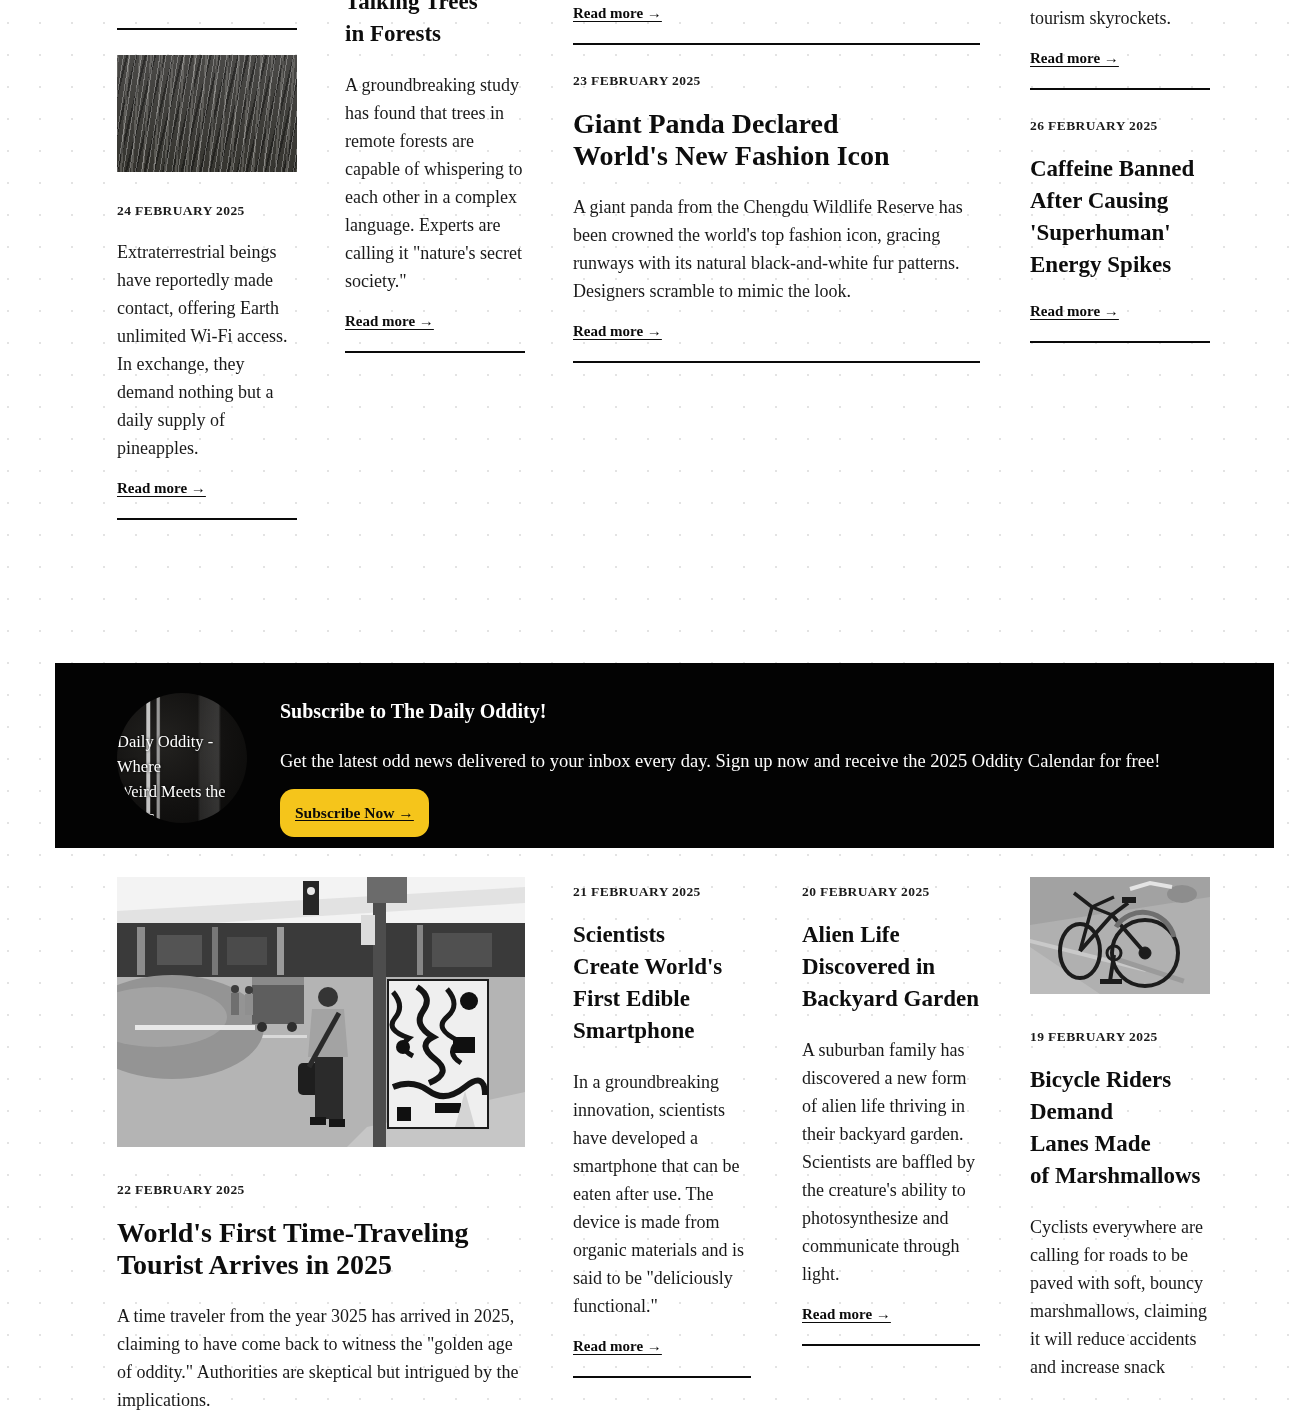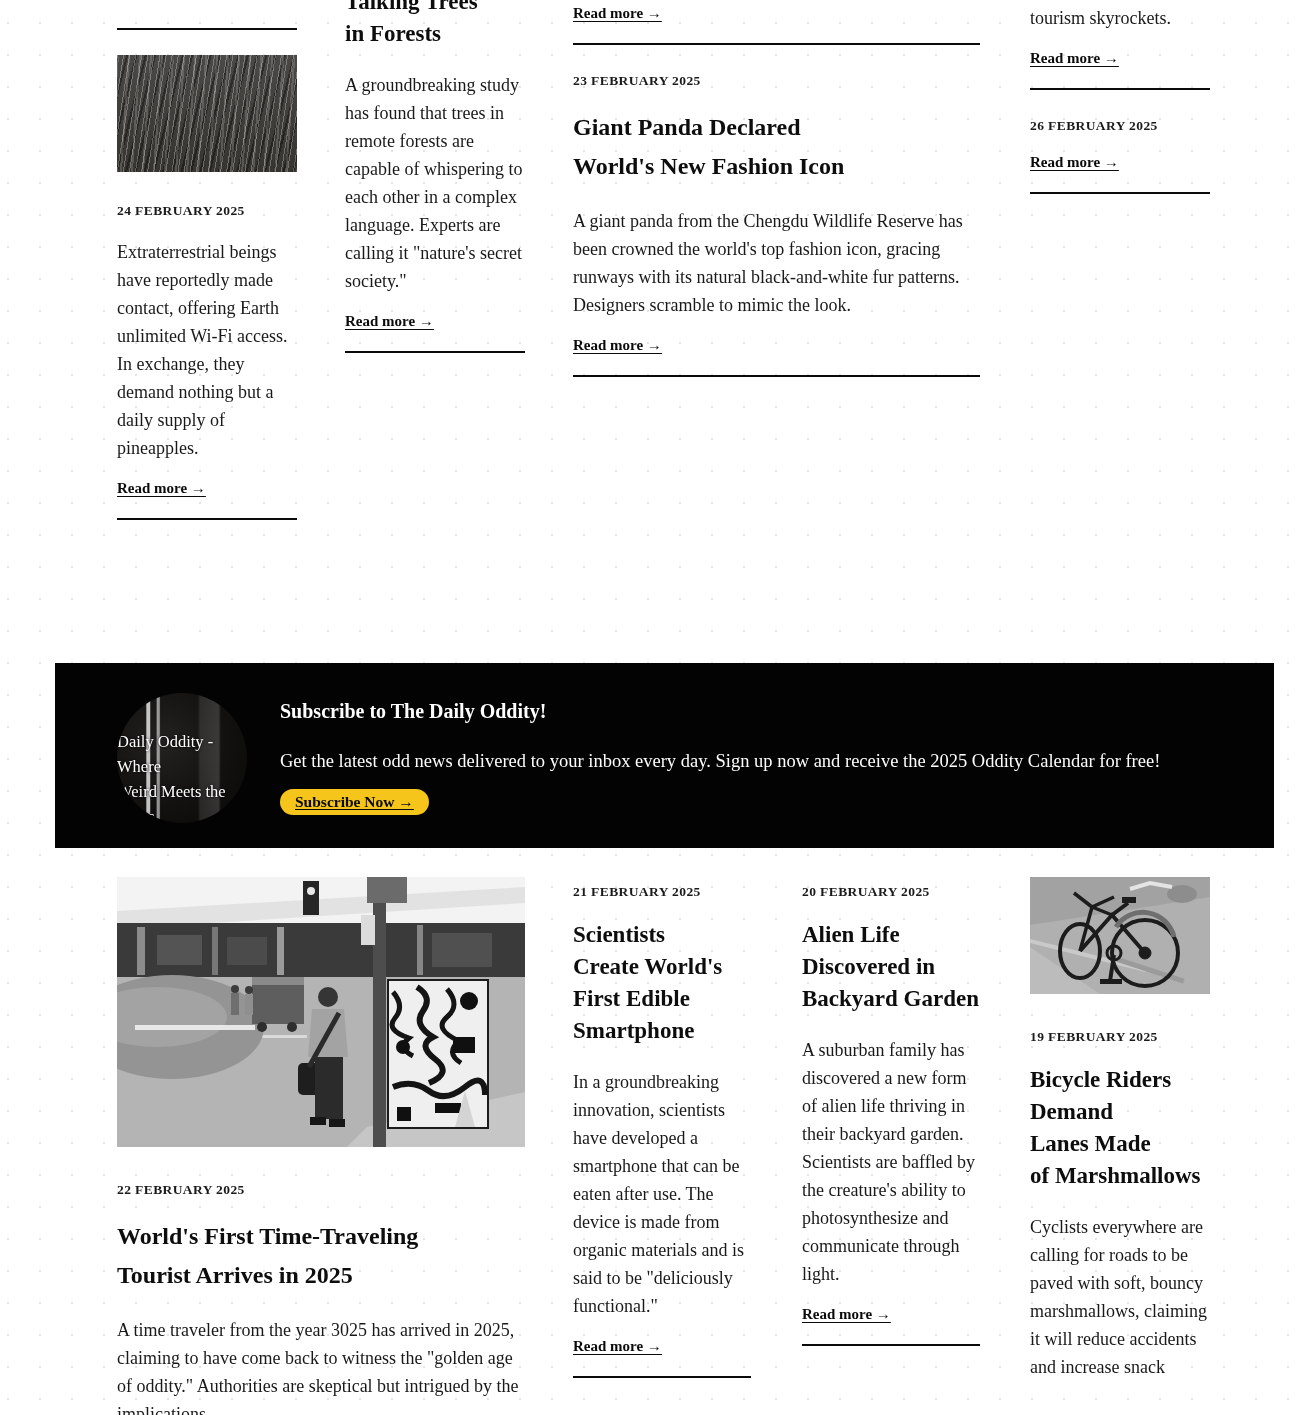--- a/index.html
+++ b/index.html
@@ -8,21 +8,21 @@
     background-color:#ffffff;
     background-image: radial-gradient(#e3e3e3 1.1px, rgba(255,255,255,0) 1.3px);
     background-size:32px 32px; background-position:24px 7px;
     font-family:"Liberation Serif","DejaVu Serif",serif; color:#141414;
   }
   .article { position:absolute; }
   .rule { height:0; border-top:2px solid #0a0a0a; }
   .rule.bottom { margin-top:21px; }
   .date { font-size:13.5px; font-weight:700; letter-spacing:.4px; color:#1b1b1b; margin-bottom:19px; }
   .title { font-size:23px; line-height:32px; font-weight:700; color:#0d0d0d; white-space:pre-line; margin-bottom:21px; }
-  .title.wide { font-size:24px; line-height:39px; }
+  .title.wide { font-size:28px; line-height:32px; }
   .excerpt { font-size:18px; line-height:28px; color:#191919; margin-bottom:17px; }
   .readmore { display:inline-block; font-size:15px; font-weight:700; color:#0b0b0b;
               text-decoration:underline; text-underline-offset:3px; cursor:pointer; }
   .thumb { margin-bottom:31px; overflow:hidden; }
 
   
   #art-a { left:117px; top:28px;  width:180px; }
   #art-a .thumb { margin-top:25px; margin-bottom:31px; }
   #art-b { left:345px; top:-14px; width:180px; }
   #art-c { left:573px; top:4px;   width:407px; }
@@ -56,21 +56,21 @@
       radial-gradient(circle at 35% 38%, #232220 0%, #121110 55%, #080807 100%);
   }
   .logo-line { font-size:16.5px; line-height:25px; font-weight:400; text-shadow:0 0 3px #000; }
   .logo-pad { padding-top:36px; }
   .banner-heading { position:absolute; left:225px; top:37px; font-size:20px; font-weight:700; color:#ffffff; }
   .banner-body { position:absolute; left:225px; top:88px; font-size:18.5px; color:#fdfdfd; }
   .banner-btn {
     position:absolute; left:225px; top:126px; background:#f5c51b; color:#0a0a0a;
     font-family:"Liberation Serif","DejaVu Serif",serif;
     font-size:15.5px; font-weight:700; text-decoration:underline; text-underline-offset:2px;
-    border:none; border-radius:14px; padding:4px 15px; cursor:pointer;
+    border:none; border-radius:14px; padding:15px 15px; cursor:pointer;
   }
 </style>
 </head>
 <body>
 
 <div class="page">
 
   <div class="article" id="art-a">
     <div class="rule"></div>
     <div class="thumb grass"></div>
@@ -97,20 +97,24 @@
     <div class="excerpt">A giant panda from the Chengdu Wildlife Reserve has been crowned the world's top fashion icon, gracing runways with its natural black-and-white fur patterns. Designers scramble to mimic the look.</div>
     <a class="readmore">Read more →</a>
     <div class="rule bottom"></div>
   </div>
 
   <div class="article" id="art-d">
     <div class="excerpt">tourism skyrockets.</div>
     <a class="readmore">Read more →</a>
     <div class="rule bottom"></div>
     <div class="date">26 FEBRUARY 2025</div>
+    <div class="title">Caffeine Banned
+After Causing
+'Superhuman'
+Energy Spikes</div>
     <a class="readmore">Read more →</a>
     <div class="rule bottom"></div>
   </div>
 
   <div class="banner">
     <div class="logo">
       <div class="logo-pad"></div>
       <div class="logo-line">Daily Oddity - Where</div>
       <div class="logo-line">Weird Meets the News</div>
 

